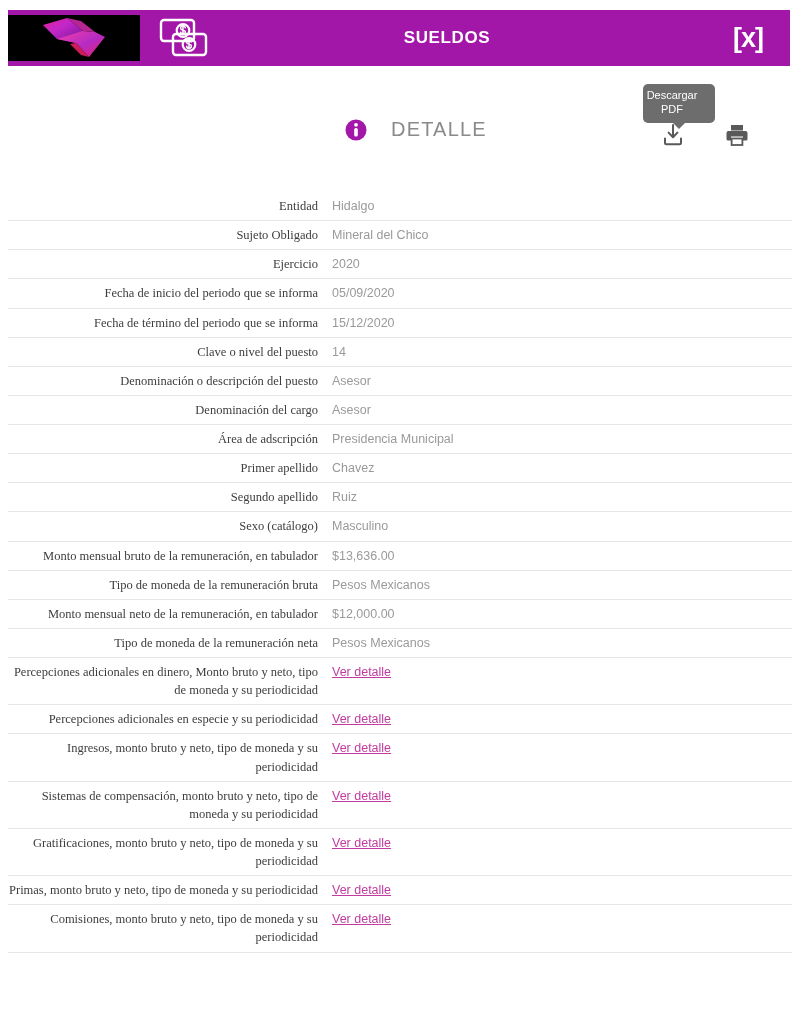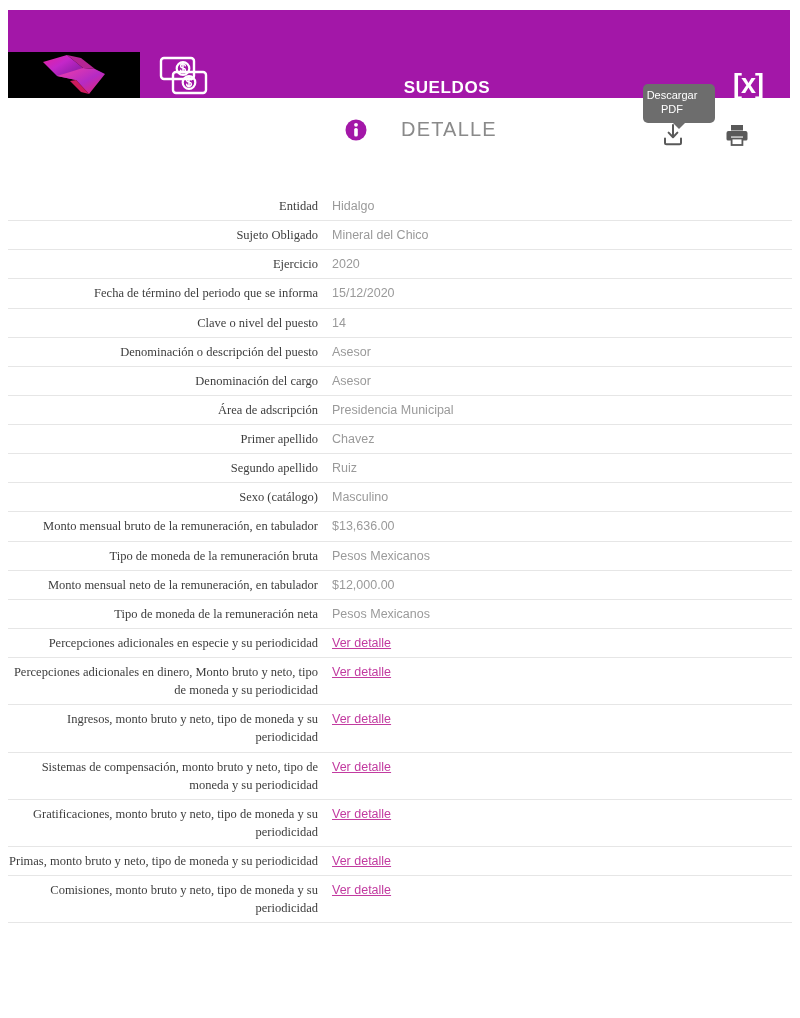--- a/index.html
+++ b/index.html
@@ -14,25 +14,25 @@
     font-family: "Liberation Sans", sans-serif;
     -webkit-font-smoothing: antialiased;
   }
 
   
   .header-bar {
     position: absolute;
     left: 8px;
     top: 10px;
     width: 782px;
-    height: 88px;
+    height: 56px;
     background: #A317A8;
     box-sizing: border-box;
     display: flex;
-    align-items: flex-end;
+    align-items: center;
   }
   .logo-panel {
     width: 132px;
     background: #000000;
     flex: 0 0 132px;
     display: flex;
     align-items: center;
     justify-content: center;
     position: relative;
   }
@@ -88,21 +88,21 @@
     top: 118px;
     width: 800px;
     height: 50px;
   }
   .detail-title-group {
     position: absolute;
     left: 345px;
     top: 0;
     display: flex;
     align-items: center;
-    gap: 34px;
+    gap: 24px;
   }
   .info-icon {
     width: 22px;
     height: 22px;
     display: block;
   }
   .detail-label {
     color: #8a8a8a;
     font-size: 20px;
     letter-spacing: 1.2px;
@@ -266,20 +266,24 @@
       </tr>
       <tr>
         <td class="cell-label">Sujeto Obligado</td>
         <td class="cell-value">Mineral del Chico</td>
       </tr>
       <tr>
         <td class="cell-label">Ejercicio</td>
         <td class="cell-value">2020</td>
       </tr>
       <tr>
+        <td class="cell-label">Fecha de inicio del periodo que se informa</td>
+        <td class="cell-value">05/09/2020</td>
+      </tr>
+      <tr>
         <td class="cell-label">Fecha de término del periodo que se informa</td>
         <td class="cell-value">15/12/2020</td>
       </tr>
       <tr>
         <td class="cell-label">Clave o nivel del puesto</td>
         <td class="cell-value">14</td>
       </tr>
       <tr>
         <td class="cell-label">Denominación o descripción del puesto</td>
         <td class="cell-value">Asesor</td>
@@ -314,25 +318,25 @@
       </tr>
       <tr>
         <td class="cell-label">Monto mensual neto de la remuneración, en tabulador</td>
         <td class="cell-value">$12,000.00</td>
       </tr>
       <tr>
         <td class="cell-label">Tipo de moneda de la remuneración neta</td>
         <td class="cell-value">Pesos Mexicanos</td>
       </tr>
       <tr>
+        <td class="cell-label">Percepciones adicionales en dinero, Monto bruto y neto, tipo de moneda y su periodicidad</td>
+        <td class="cell-value"><span class="val-link">Ver detalle</span></td>
+      </tr>
+      <tr>
         <td class="cell-label">Percepciones adicionales en especie y su periodicidad</td>
-        <td class="cell-value"><span class="val-link">Ver detalle</span></td>
-      </tr>
-      <tr>
-        <td class="cell-label">Percepciones adicionales en dinero, Monto bruto y neto, tipo de moneda y su periodicidad</td>
         <td class="cell-value"><span class="val-link">Ver detalle</span></td>
       </tr>
       <tr>
         <td class="cell-label">Ingresos, monto bruto y neto, tipo de moneda y su periodicidad</td>
         <td class="cell-value"><span class="val-link">Ver detalle</span></td>
       </tr>
       <tr>
         <td class="cell-label">Sistemas de compensación, monto bruto y neto, tipo de moneda y su periodicidad</td>
         <td class="cell-value"><span class="val-link">Ver detalle</span></td>
       </tr>

